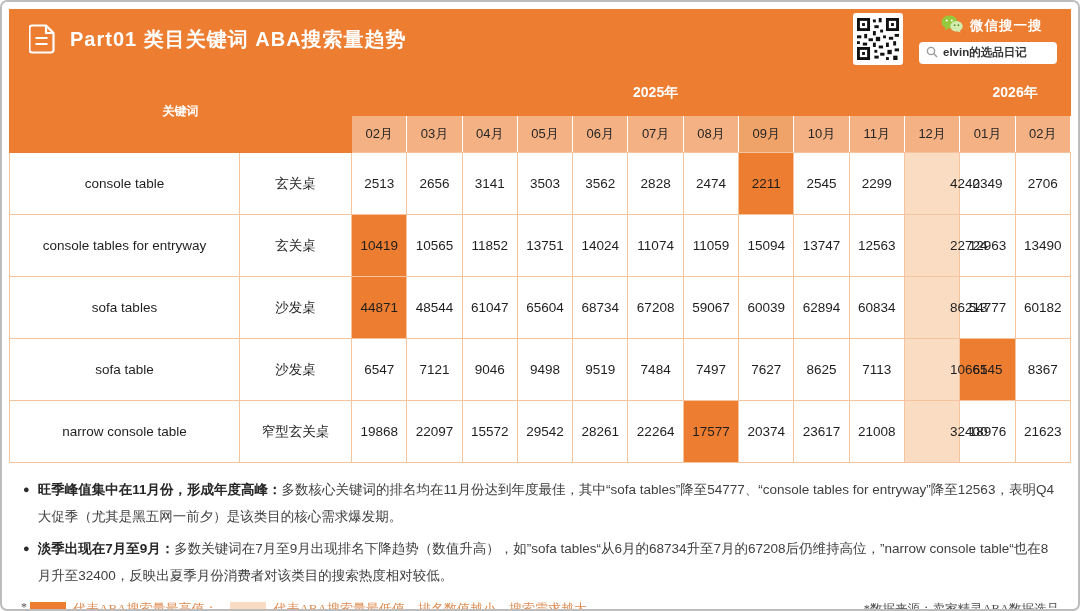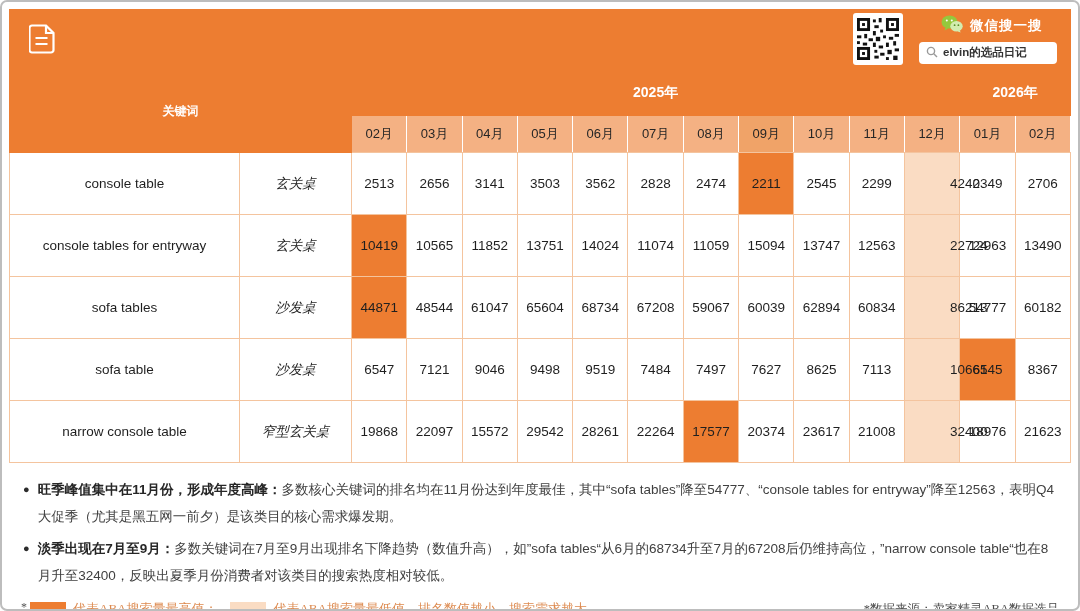--- a/index.html
+++ b/index.html
@@ -32,21 +32,21 @@
            font-size:12px;font-weight:700;}
   .year-head{background:var(--orange);border:1px solid var(--orange);color:#fff;
              font-size:14px;font-weight:700;height:46px;}
   .month-head{background:var(--month);border:1px solid #fff;border-bottom:1px solid var(--border);
               color:#262626;font-weight:500;font-size:13px;height:37px;text-align:center;margin-left:28px;}
   .m-hot{background:var(--mhot);}
   tbody tr{height:62px;}
   tbody td{border:1px solid var(--border);background:#fff;text-align:center;
            font-size:13.5px;color:#1f1f1f;}
   .kw-cell{font-weight:500;}
-  .cat-cell{font-weight:500;font-style:italic;}
+  .cat-cell{font-weight:500;}
   .peak{background:var(--orange);}
   .low{background:var(--lowbg);padding-left:45px;}
   
   .notes{padding:13px 10px 0 14px;}
   .note{display:flex;gap:8px;margin-bottom:5px;}
   .bullet{color:#2b2b2b;font-size:11px;line-height:27px;}
   .note-text{font-size:13.5px;line-height:27px;color:#404040;}
   .note-lead{font-weight:700;color:#262626;}
   
   .footer-row{display:flex;justify-content:space-between;align-items:center;
@@ -66,20 +66,21 @@
   <div class="topbar">
     <div class="title-wrap">
       <span class="doc-icon">
         <svg width="27" height="30" viewBox="0 0 27 30">
           <path d="M3 1.5 H17 L24.5 9 V26 a2.5 2.5 0 0 1 -2.5 2.5 H3 a2.5 2.5 0 0 1 -2.5 -2.5 V4 a2.5 2.5 0 0 1 2.5 -2.5 Z" fill="none" stroke="#fff" stroke-width="2.2"></path>
           <path d="M17 1.5 V9 H24.5" fill="none" stroke="#fff" stroke-width="2.2"></path>
           <line x1="6.5" y1="14" x2="18.5" y2="14" stroke="#fff" stroke-width="2.2"></line>
           <line x1="6.5" y1="20" x2="18.5" y2="20" stroke="#fff" stroke-width="2.2"></line>
         </svg>
       </span>
+      <h1 class="page-title">Part01 类目关键词 ABA搜索量趋势</h1>
     </div>
     <div class="topbar-right">
       <div class="qr-box">
         <svg width="42" height="42" viewBox="0 0 29 29">
           <rect x="0" y="0" width="29" height="29" fill="#fff"></rect>
           <g fill="#111">
             <rect x="0" y="0" width="9" height="9"></rect>
               <rect x="20" y="0" width="9" height="9"></rect>
               <rect x="0" y="20" width="9" height="9"></rect>
             <rect x="2" y="2" width="5" height="5" fill="#fff"></rect>

